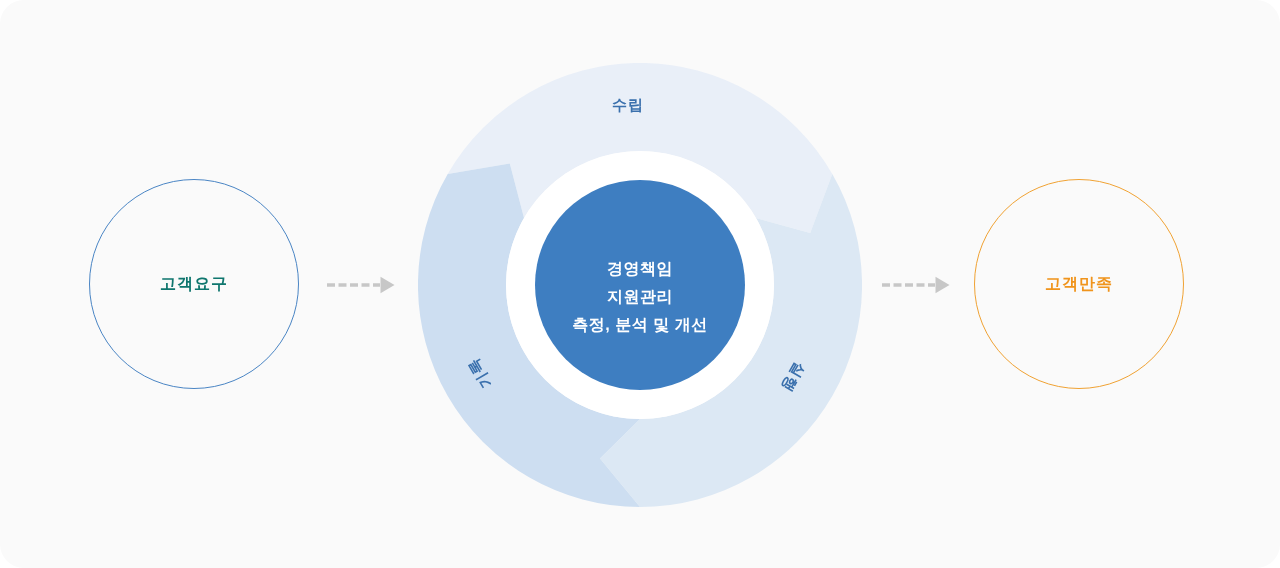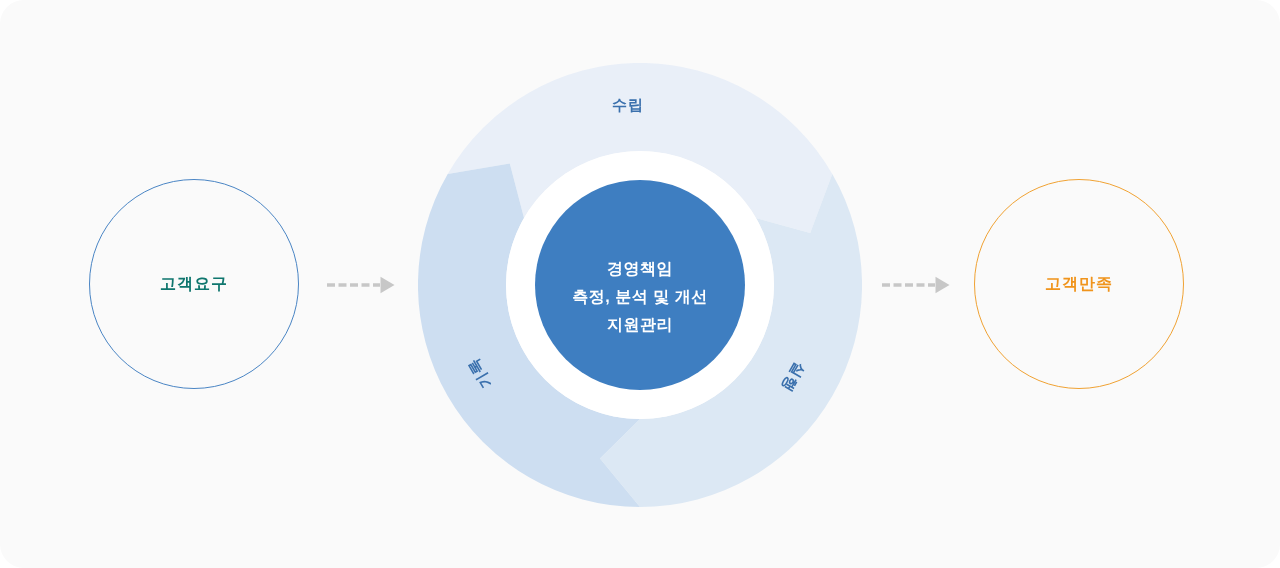--- a/index.html
+++ b/index.html
@@ -80,22 +80,22 @@
       <circle cx="222" cy="222" r="134" fill="#ffffff"></circle>
       <circle cx="222" cy="222" r="105" fill="#3e7ec1"></circle>
     </svg>
 
     <div class="cycle-label label-top">수립</div>
     <div class="cycle-label label-right">실행</div>
     <div class="cycle-label label-left">기록</div>
 
     <div class="core-text">
       <div>경영책임</div>
+      <div>지원관리</div>
       <div>측정, 분석 및 개선</div>
-      <div>지원관리</div>
     </div>
   </div>
 
   <svg class="flow-arrow arrow-right" width="76" height="30" viewBox="0 0 76 30">
     <line x1="4" y1="15" x2="57" y2="15" stroke-width="3.5" stroke-dasharray="8 3.5" stroke="#c7c7c7"></line>
     <path d="M57.5 6.8 L71.5 15 L57.5 23.2 Z" fill="#c7c7c7"></path>
   </svg>
 
   <div class="side-circle right-circle">
     <span class="side-label right-label">고객만족</span>

